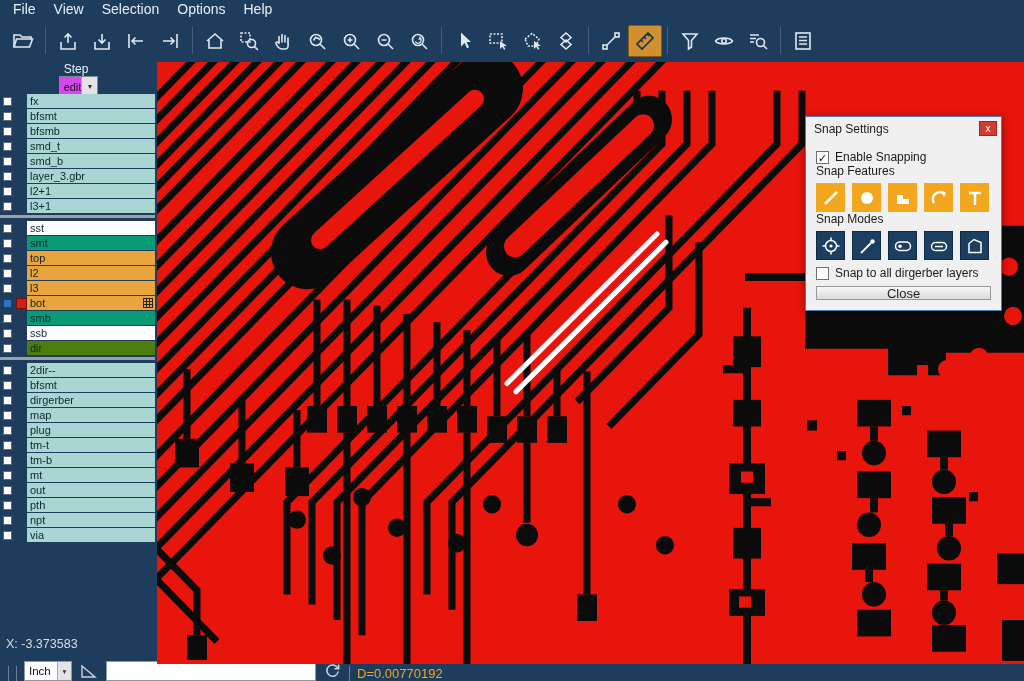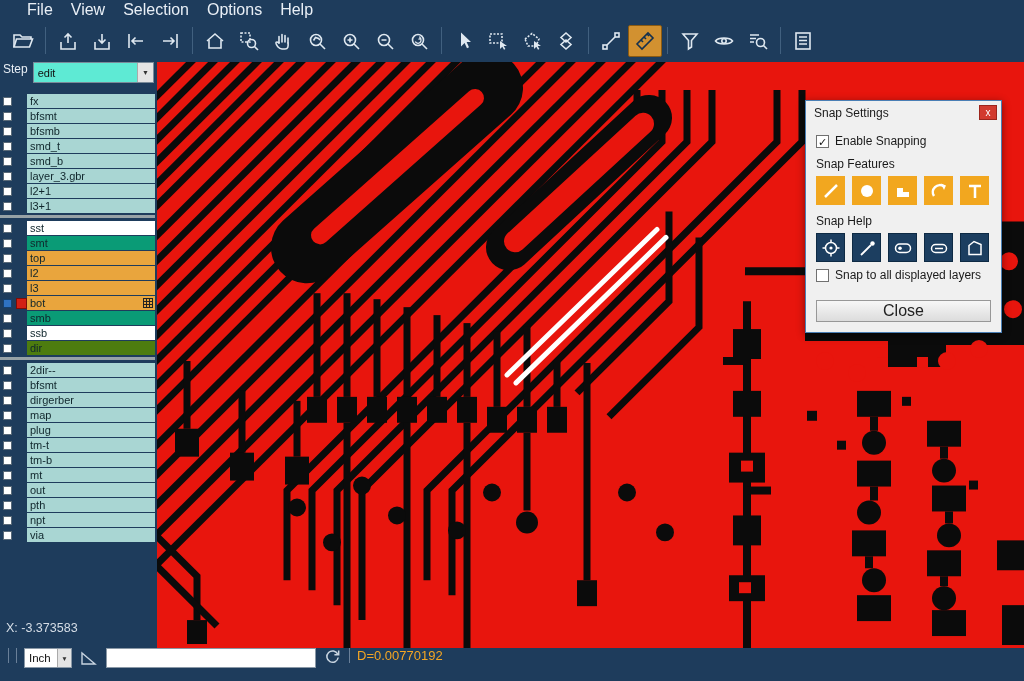--- a/index.html
+++ b/index.html
@@ -1,39 +1,39 @@
 <!DOCTYPE html>
 <html><head>
 <meta charset="utf-8">
 <style>
   * { box-sizing: border-box; margin: 0; padding: 0; }
   html,body { width:1024px; height:681px; overflow:hidden; }
   body { font-family: "Liberation Sans", sans-serif; background:#1e3c5c; }
   .app { width:1024px; height:681px; display:flex; flex-direction:column; background:#1e3c5c; }
 
   
-  .menubar { height:19px; display:flex; align-items:center; color:#e9eff6; font-size:16px; padding-left:18px; }
+  .menubar { height:19px; display:flex; align-items:center; color:#e9eff6; font-size:14px; padding-left:4px; }
   .menubar .mitem { padding:0 9px; height:19px; line-height:19px; cursor:default; }
 
   
   .toolbar { height:43px; display:flex; align-items:center; padding-left:6px; }
   .tbtn { width:34px; height:32px; display:flex; align-items:center; justify-content:center; border-radius:2px; }
   .tbtn.active { background:#d29130; border:1px solid #8a5a12; }
   .tsep { width:1px; height:27px; background:#41607f; margin:0 5px; }
   .tbtn svg { display:block; }
   .ic { stroke:#dfe8f0; stroke-width:1.6; fill:none; }
 
   
   .main { flex:1; display:flex; min-height:0; }
 
   
   .sidebar { width:157px; display:flex; flex-direction:column; background:#1e3c5c; }
-  .step-row { height:30px; display:flex; padding:0 3px; }
+  .step-row { height:30px; display:flex; align-items:center; padding:0 3px;flex-direction:column; }
   .step-label { color:#e9eff6; font-size:12px; margin-right:5px; }
-  .step-combo { flex:1; height:21px; background:#5eead4; border:1px solid #7a8a99; display:flex; align-items:center; }
+  .step-combo { flex:1; height:21px; background:#d946ef; border:1px solid #7a8a99; display:flex; align-items:center; }
   .step-value { flex:1; font-size:11px; color:#111; padding-left:4px; }
   .step-arrow { width:16px; height:19px; background:#e4e4e4; border-left:1px solid #aaa; display:flex; align-items:center; justify-content:center; font-size:7px; color:#333; }
   .layer-list { margin-top:2px; }
   .layer-row { display:flex; align-items:center; height:14px; margin-bottom:1px; }
   .layer-cb { width:9px; height:9px; background:#ffffff; border:1px solid #5a6a78; margin:0 2px 0 3px; flex:none; }
   .layer-cb.checked { background:#2f72c2; border-color:#16406e; }
   .layer-ind { width:13px; height:14px; flex:none; position:relative; }
   .layer-ind.active::after { content:""; position:absolute; left:2px; top:2px; width:9px; height:9px; background:#d21f14; border:1px solid #7d0d07; }
   .layer-bar { flex:1; height:14px; line-height:14px; font-size:11px; color:#10262c; padding-left:3px; position:relative; margin-right:2px; }
   .c-cyan { background:#a9d6d3; }
@@ -43,35 +43,35 @@
   .c-gray { background:#4d7c0f; }
   .layer-grid { position:absolute; right:2px; top:2px; line-height:0; }
   .layer-sep { height:3px; background:#97a2a6; margin:2px 2px 3px 0; }
   .coords { margin-top:auto; padding:0 6px 10px 6px; color:#d5dde6; font-size:12.5px; line-height:1.55; }
 
   
   .canvas { flex:1; position:relative; overflow:hidden; background:#e8150d; }
   .canvas > svg.art { position:absolute; inset:0; }
 
   
-  .snap-dialog { position:absolute; right:22px; top:38px; width:197px; background:#f0f0f0; border:1px solid #4a7fb5; box-shadow:0 2px 8px rgba(0,0,0,.45); font-size:12px; color:#1a1a1a; }
+  .snap-dialog { position:absolute; right:22px; top:54px; width:197px; background:#f0f0f0; border:1px solid #4a7fb5; box-shadow:0 2px 8px rgba(0,0,0,.45); font-size:12px; color:#1a1a1a; }
   .dlg-title { height:23px; display:flex; align-items:center; padding:0 4px 0 8px; }
   .dlg-title-text { flex:1; }
   .dlg-close { width:18px; height:15px; background:#d23b2f; border:1px solid #9c251c; color:#fff; font-size:10px; line-height:13px; text-align:center; }
   .dlg-body { padding:4px 10px 10px 10px; }
   .chk-row { display:flex; align-items:center; gap:6px; margin-top:6px; }
   .chk { width:13px; height:13px; background:#fff; border:1px solid #707070; font-size:11px; line-height:12px; text-align:center; color:#111; flex:none; }
-  .sec-label { margin-top:9px; }
+  .sec-label { }
   .btn-row { display:flex; gap:7px; margin-top:5px; }
   .fbtn { width:29px; height:29px; background:#f2a71f; display:flex; align-items:center; justify-content:center; }
   .mbtn { width:29px; height:29px; background:#1c3e60; border:1px solid #0e2a44; display:flex; align-items:center; justify-content:center; }
-  .dlg-close-btn { margin-top:18px; height:22px; width:100%; background:linear-gradient(#f7f7f7,#dcdcdc); border:1px solid #979797; display:flex; align-items:center; justify-content:center; font-size:16px; color:#222; }
+  .dlg-close-btn { margin-top:6px; height:14px; width:100%; background:linear-gradient(#f7f7f7,#dcdcdc); border:1px solid #979797; display:flex; align-items:center; justify-content:center; font-size:13px; color:#222; }
 
   
-  .statusbar { height:33px; display:flex; align-items:flex-start; padding:0 8px; gap:7px; color:#dfe7ee; }
+  .statusbar { height:17px; display:flex; align-items:flex-end; padding:0 8px; gap:7px; color:#dfe7ee; }
   .grip { width:1px; height:15px; background:#6a8099; }
   .unit-combo { width:48px; height:20px; background:#fff; border:1px solid #8a98a6; display:flex; align-items:center; }
   .unit-value { flex:1; font-size:11.5px; color:#111; padding-left:4px; }
   .unit-arrow { width:14px; height:18px; background:#e4e4e4; border-left:1px solid #aaa; font-size:6.5px; color:#333; display:flex; align-items:center; justify-content:center; }
   .cmd-input { width:210px; height:20px; border:1px solid #8a98a6; background:#fff; font-family:"Liberation Sans",sans-serif; font-size:12px; padding:0 4px; }
   .distance { color:#f5a623; font-size:13px; }
 </style>
 </head>
 <body>
 
@@ -567,21 +567,21 @@
                   <path d="M5 15A7 7 0 0 1 15 5.5" stroke="#fff" stroke-width="2.5" fill="none"></path>
                   <path d="M12 2.5l5 2-2 4.5z" fill="#fff"></path>
                 </svg>
               </div>
             <div class="fbtn">
                 <svg width="20" height="20" viewBox="0 0 20 20">
                   <path d="M4 5h12M10 5v12" stroke="#fff" stroke-width="2.5" fill="none"></path>
                 </svg>
               </div>
           </div>
-          <div class="sec-label">Snap Help</div>
+          <div class="sec-label">Snap Modes</div>
           <div class="btn-row">
             <div class="mbtn">
                 <svg width="20" height="20" viewBox="0 0 20 20">
                   <circle cx="10" cy="10" r="5.5" stroke="#fff" stroke-width="1.5" fill="none"></circle>
                   <circle cx="10" cy="10" r="1.6" fill="#fff"></circle>
                   <path d="M10 1.5v3M10 15.5v3M1.5 10h3M15.5 10h3" stroke="#fff" stroke-width="1.5"></path>
                 </svg>
               </div>
             <div class="mbtn">
                 <svg width="20" height="20" viewBox="0 0 20 20">
@@ -602,21 +602,21 @@
                 </svg>
               </div>
             <div class="mbtn">
                 <svg width="20" height="20" viewBox="0 0 20 20">
                   <path d="M4 16.5V7.5l5-4 7 3v10z" stroke="#fff" stroke-width="1.5" fill="none"></path>
                 </svg>
               </div>
           </div>
           <div class="chk-row">
             <span class="chk"></span>
-            <span>Snap to all displayed layers</span>
+            <span>Snap to all dirgerber layers</span>
           </div>
           <div class="dlg-close-btn">Close</div>
         </div>
       </div>
     </div>
   </div>
 
   <div class="statusbar">
     <div class="grip"></div>
     <div class="grip"></div>

